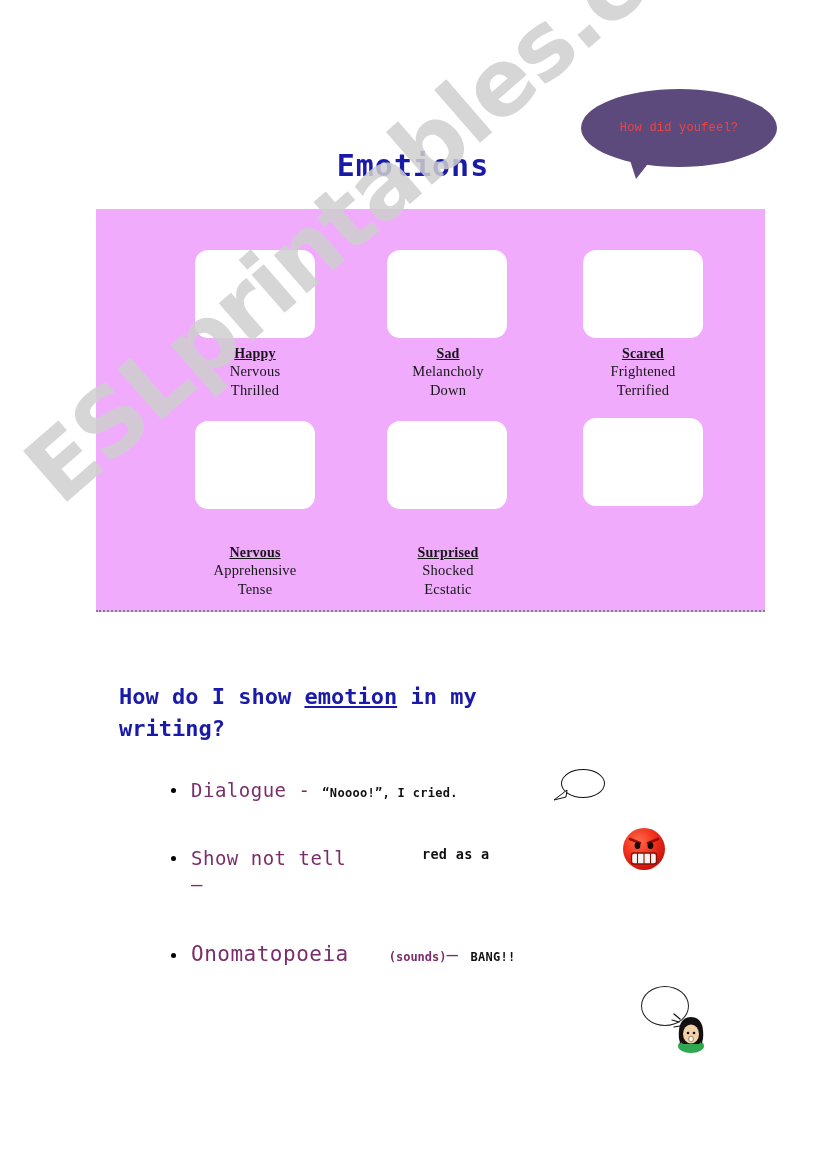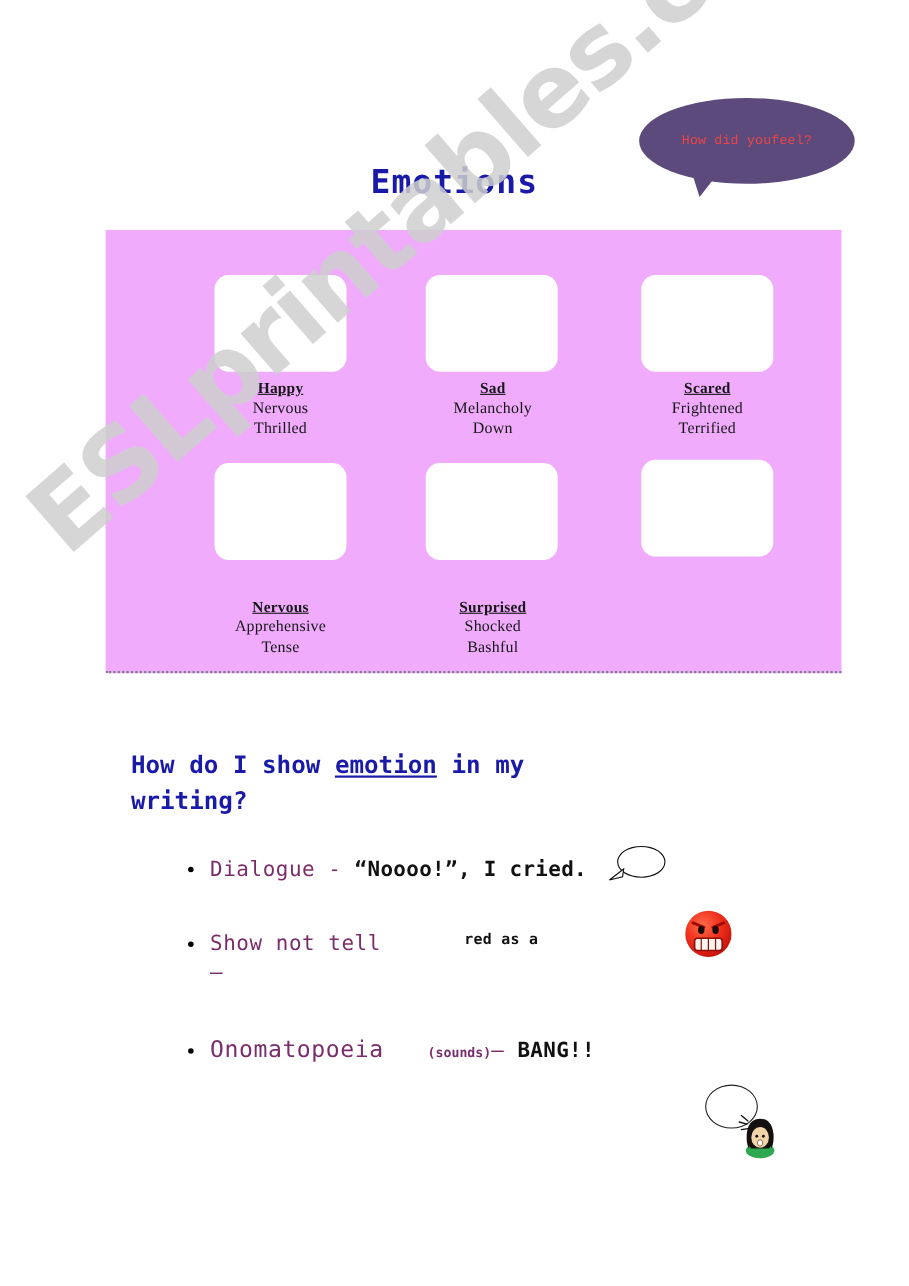--- a/index.html
+++ b/index.html
@@ -195,21 +195,21 @@
     font-family: "DejaVu Sans Mono", "Liberation Mono", monospace;
     font-size: 19px;
     line-height: 30px;
     color: #7b2d6b;
     letter-spacing: 0.5px;
     white-space: nowrap;
   }
   .bullet-mono-sm {
     font-family: "DejaVu Sans Mono", "Liberation Mono", monospace;
     font-weight: bold;
-    font-size: 19px;
+    font-size: 12px;
     color: #111111;
     letter-spacing: 0.3px;
   }
   .sounds {
     font-family: "DejaVu Sans Mono", "Liberation Mono", monospace;
     font-weight: bold;
     font-size: 12px;
     color: #7b2d6b;
     letter-spacing: 0px;
     margin-left: 40px;
@@ -343,21 +343,21 @@
 
     <div class="label-group lg-r2 lgc-1">
       <div class="label-head">Nervous</div>
       <div class="label-sub">Apprehensive</div>
       <div class="label-sub">Tense</div>
     </div>
 
     <div class="label-group lg-r2 lgc-2">
       <div class="label-head">Surprised</div>
       <div class="label-sub">Shocked</div>
-      <div class="label-sub">Bashful</div>
+      <div class="label-sub">Ecstatic</div>
     </div>
 
   </div>
 
   <div class="question"><span>How do I show </span><u>emotion</u><span> in my writing?</span></div>
 
   <div class="bullets">
 
     <div class="bullet-row row-dialogue">
       <div class="dot"></div>

